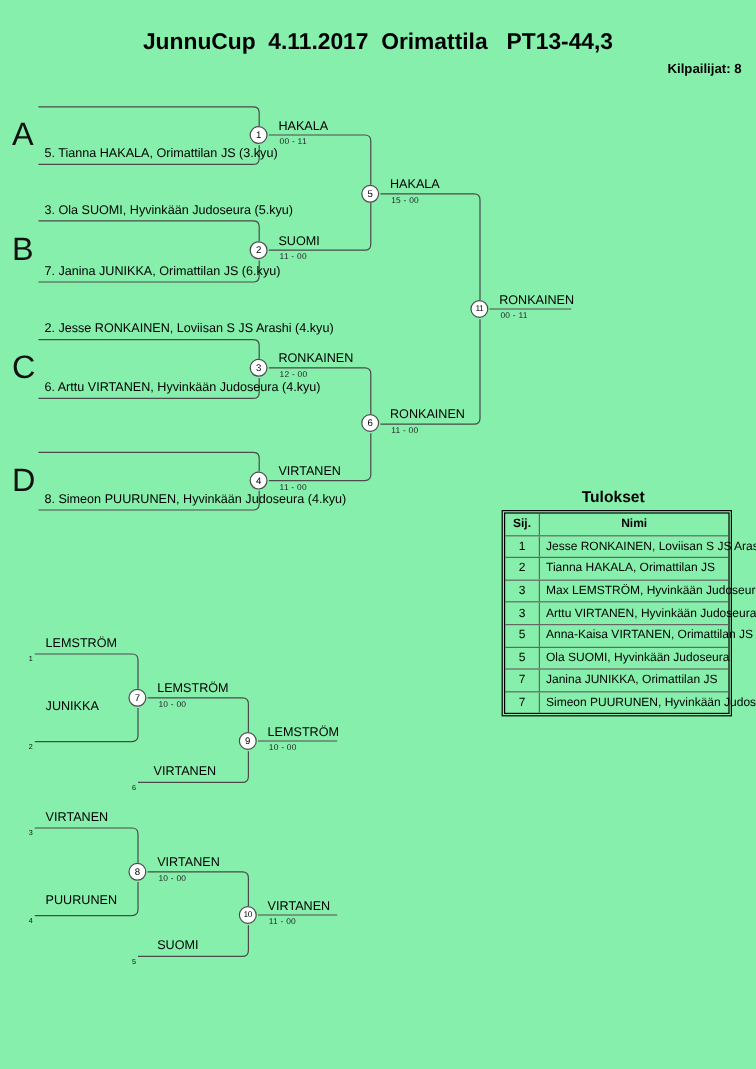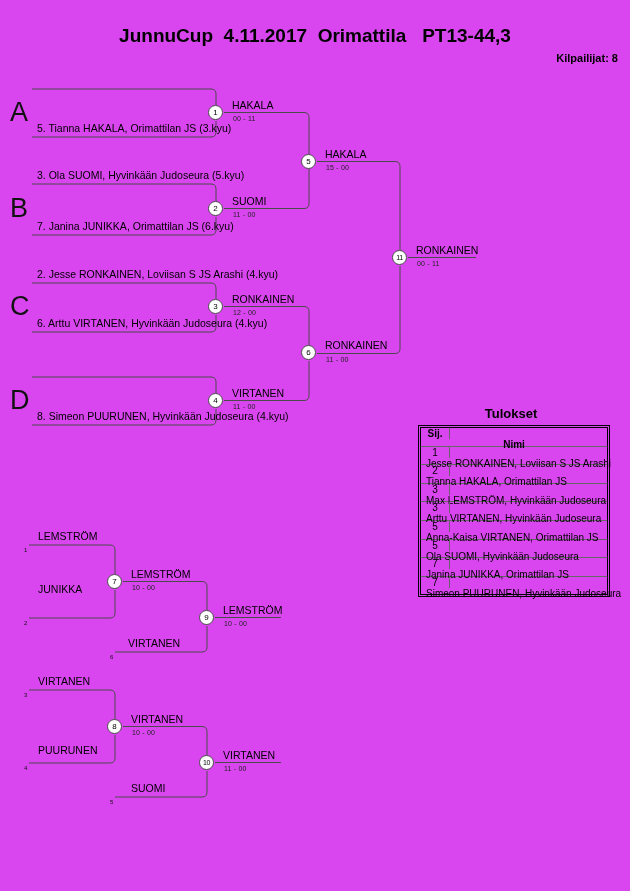--- a/index.html
+++ b/index.html
@@ -1,32 +1,32 @@
 <!DOCTYPE html>
 <html><head>
 <meta charset="utf-8">
 <style>
   html,body{margin:0;padding:0;background:#fff;}
-  #page{position:relative;width:630px;height:891px;background:#d946ef;overflow:hidden;
+  #page{position:relative;width:630px;height:891px;background:#86efac;overflow:hidden;
         font-family:"Liberation Sans",sans-serif;color:#000;}
   .title{position:absolute;left:0;right:0;top:25px;text-align:center;
          font-size:19px;font-weight:bold;white-space:pre;}
   .kilp{position:absolute;right:12px;top:52px;font-size:11px;font-weight:bold;white-space:pre;}
   svg.lines{position:absolute;left:0;top:0;}
   .t{position:absolute;white-space:pre;font-size:10.5px;line-height:12px;}
   .sc{position:absolute;white-space:pre;font-size:7px;line-height:8px;color:#222;letter-spacing:.2px;}
   .seed{position:absolute;font-size:6px;line-height:6px;color:#111;}
   .letter{position:absolute;left:10px;font-size:27px;line-height:32px;color:#111;}
   .mc{position:absolute;width:15px;height:15px;box-sizing:border-box;border:1px solid #4a4a4a;
       border-radius:50%;background:#fff;font-size:8px;line-height:13px;text-align:center;}
   .mc.two{font-size:7px;letter-spacing:-.3px;}
   .rt-title{position:absolute;left:418px;top:406px;width:186px;text-align:center;
             font-size:13px;font-weight:bold;}
   .rtable{position:absolute;left:418px;top:425px;width:186px;border:3px double #000;background:transparent;}
-  .rrow{display:flex;height:17.6px;flex-direction:column;}
+  .rrow{display:flex;height:17.6px;}
   .rrow + .rrow{border-top:1px solid #666;}
   .rhead{font-weight:bold;}
   .c-sij{flex:none;width:28px;border-right:1px solid #666;display:flex;
          align-items:center;justify-content:center;font-size:10px;}
   .c-nimi{flex:1;display:flex;align-items:center;font-size:10px;padding-left:5px;
           white-space:nowrap;overflow:visible;}
   .rhead .c-nimi{justify-content:center;padding-left:0;}
 </style>
 </head>
 <body>

